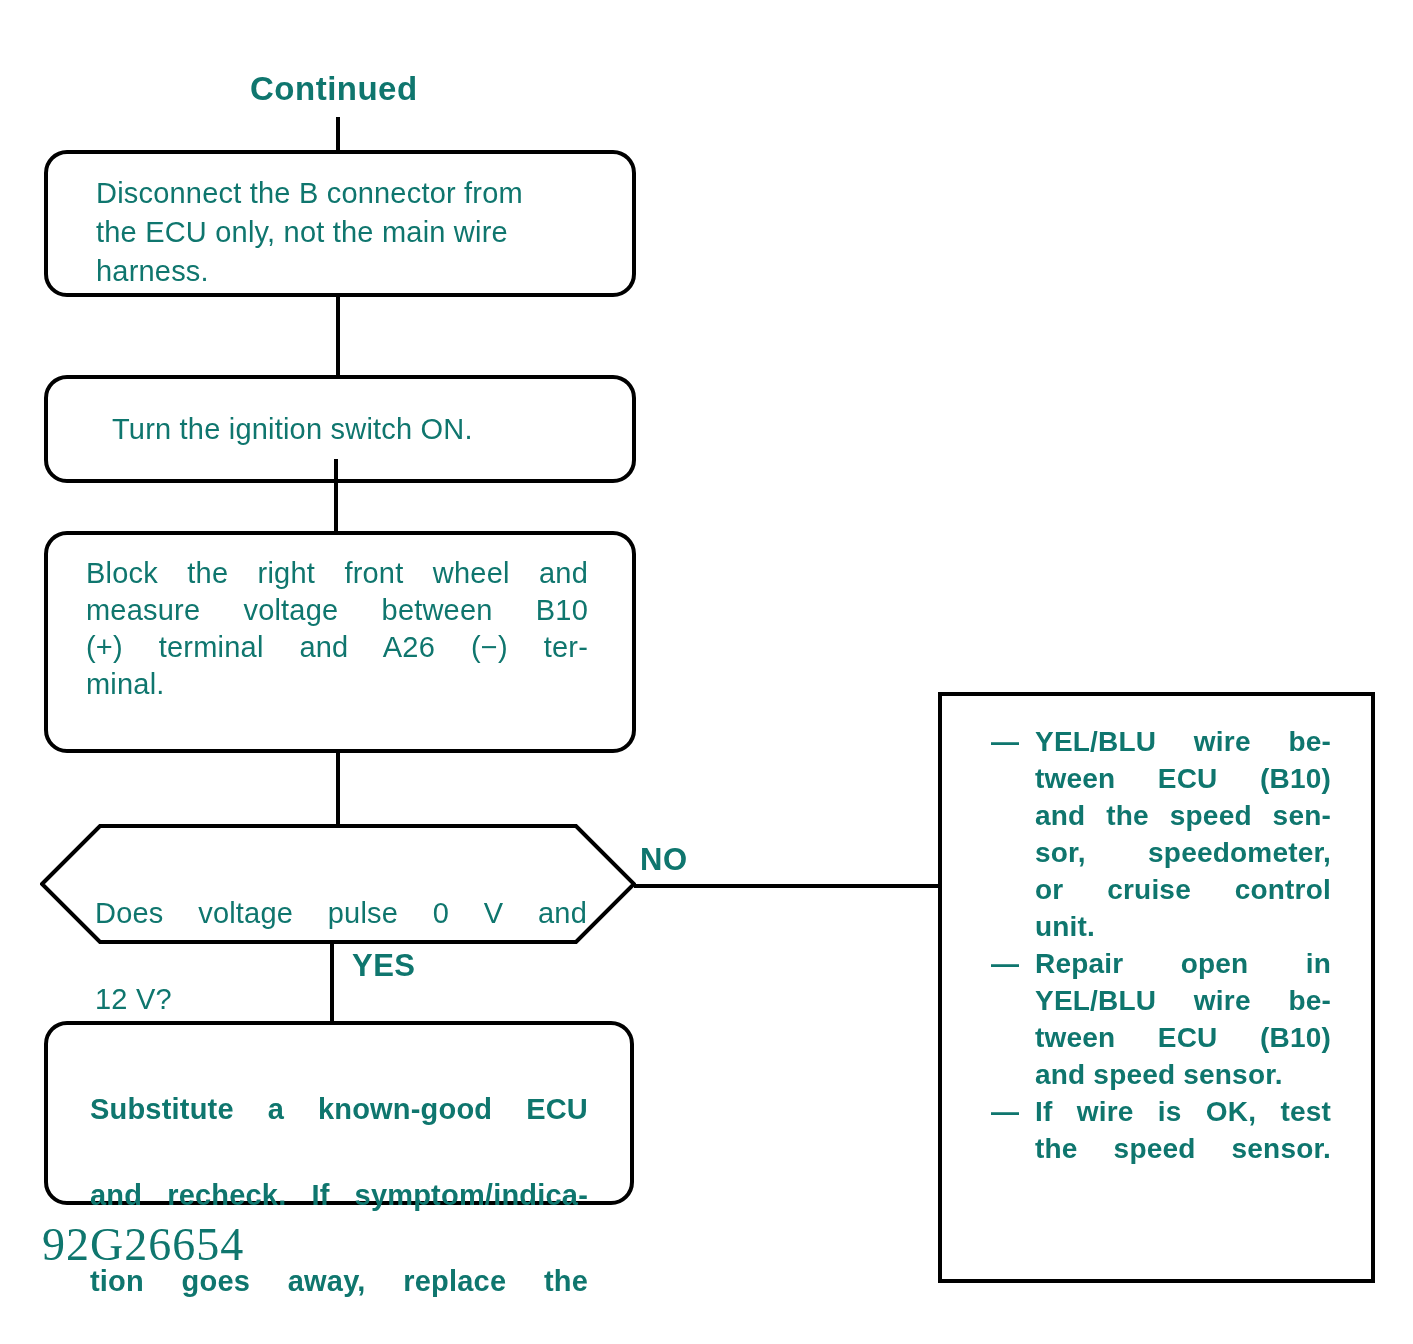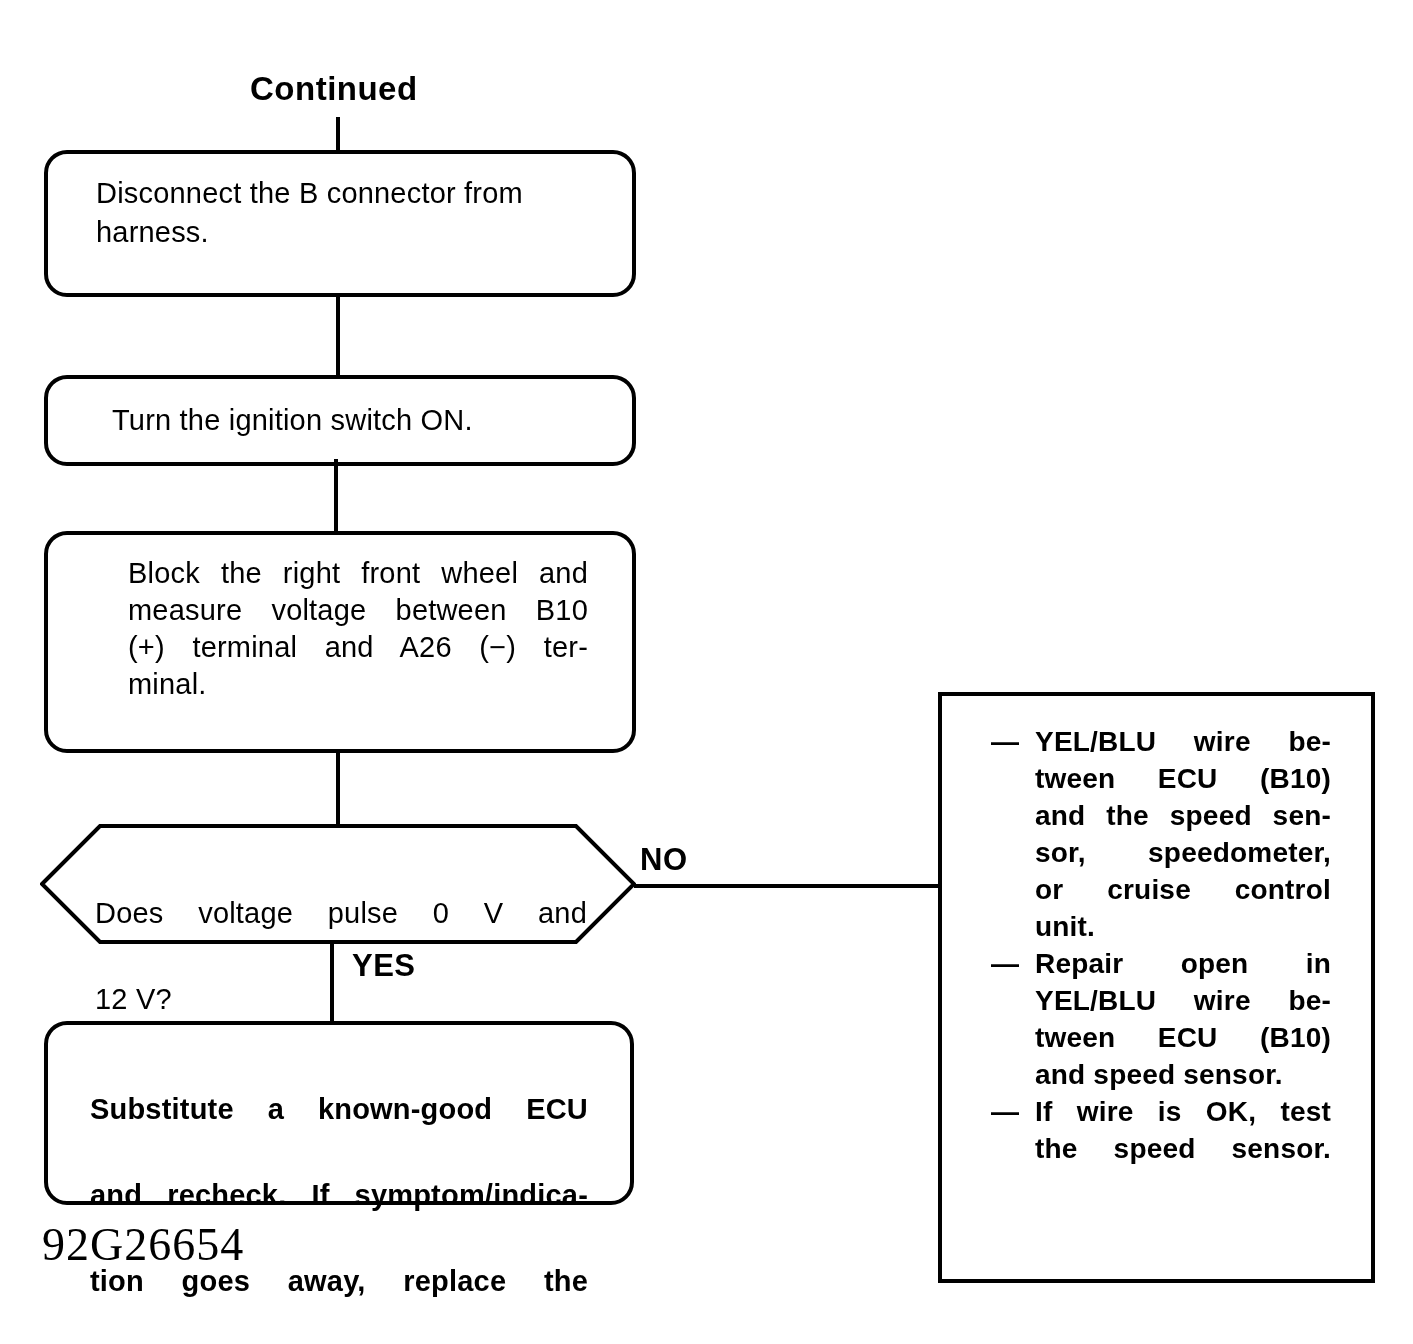--- a/index.html
+++ b/index.html
@@ -1,38 +1,38 @@
 <!DOCTYPE html>
 <html><head>
 <meta charset="utf-8">
 <style>
   html, body { margin: 0; padding: 0; background: #ffffff; }
   .canvas {
     position: relative;
     width: 1413px;
     height: 1344px;
     background: #ffffff;
-    color: #000000;
+    color: #0f766e;
     font-family: "Liberation Sans", sans-serif;
     overflow: hidden;
   }
   .box {
     position: absolute;
     border: 4px solid #000000;
     background: #ffffff;
     box-sizing: border-box;
   }
   .vline, .hline { position: absolute; background: #000000; }
   .vline { width: 4px; }
   .hline { height: 4px; }
 
   .txt { font-size: 29px; letter-spacing: 0.2px; border-radius: 23px; }
   .lh39 .tline { line-height: 39px; }
   .lh38 .tline { line-height: 38px; margin-top: 48px; }
-  .lh37 .tline { line-height: 37px; margin-left: 42px; }
+  .lh37 .tline { line-height: 37px; }
 
   .jl { text-align: justify; text-align-last: justify; }
   .ll { text-align: left; text-align-last: left; }
 
   .bold { font-weight: 700; }
 
   .flabel {
     position: absolute;
     font-weight: 700;
     font-size: 31px;
@@ -65,26 +65,27 @@
 <body>
 
 <div class="canvas">
 
   <div class="flabel" style="left:250px; top:70px; font-size:33px;">Continued</div>
 
   <div class="vline" style="left:336px; top:117px; height:33px;"></div>
 
   <div class="box txt lh39" style="left:44px; top:150px; width:592px; height:147px; padding:20px 36px 0 48px;">
     <div class="tline ll">Disconnect the B connector from</div>
+    <div class="tline ll">the ECU only, not the main wire</div>
     <div class="tline ll">harness.</div>
   </div>
 
   <div class="vline" style="left:336px; top:297px; height:78px;"></div>
 
-  <div class="box txt" style="left:44px; top:375px; width:592px; height:91px; display:flex; align-items:center; padding-left:64px;">
+  <div class="box txt" style="left:44px; top:375px; width:592px; height:108px; display:flex; align-items:center; padding-left:64px;">
     <div class="tline ll">Turn the ignition switch ON.</div>
   </div>
 
   <div class="vline" style="left:334px; top:459px; height:72px;"></div>
 
   <div class="box txt lh37" style="left:44px; top:531px; width:592px; height:222px; padding:20px 44px 0 38px;">
     <div class="tline jl">Block the right front wheel and</div>
     <div class="tline jl">measure voltage between B10</div>
     <div class="tline jl">(+) terminal and A26 (−) ter-</div>
     <div class="tline ll">minal.</div>

